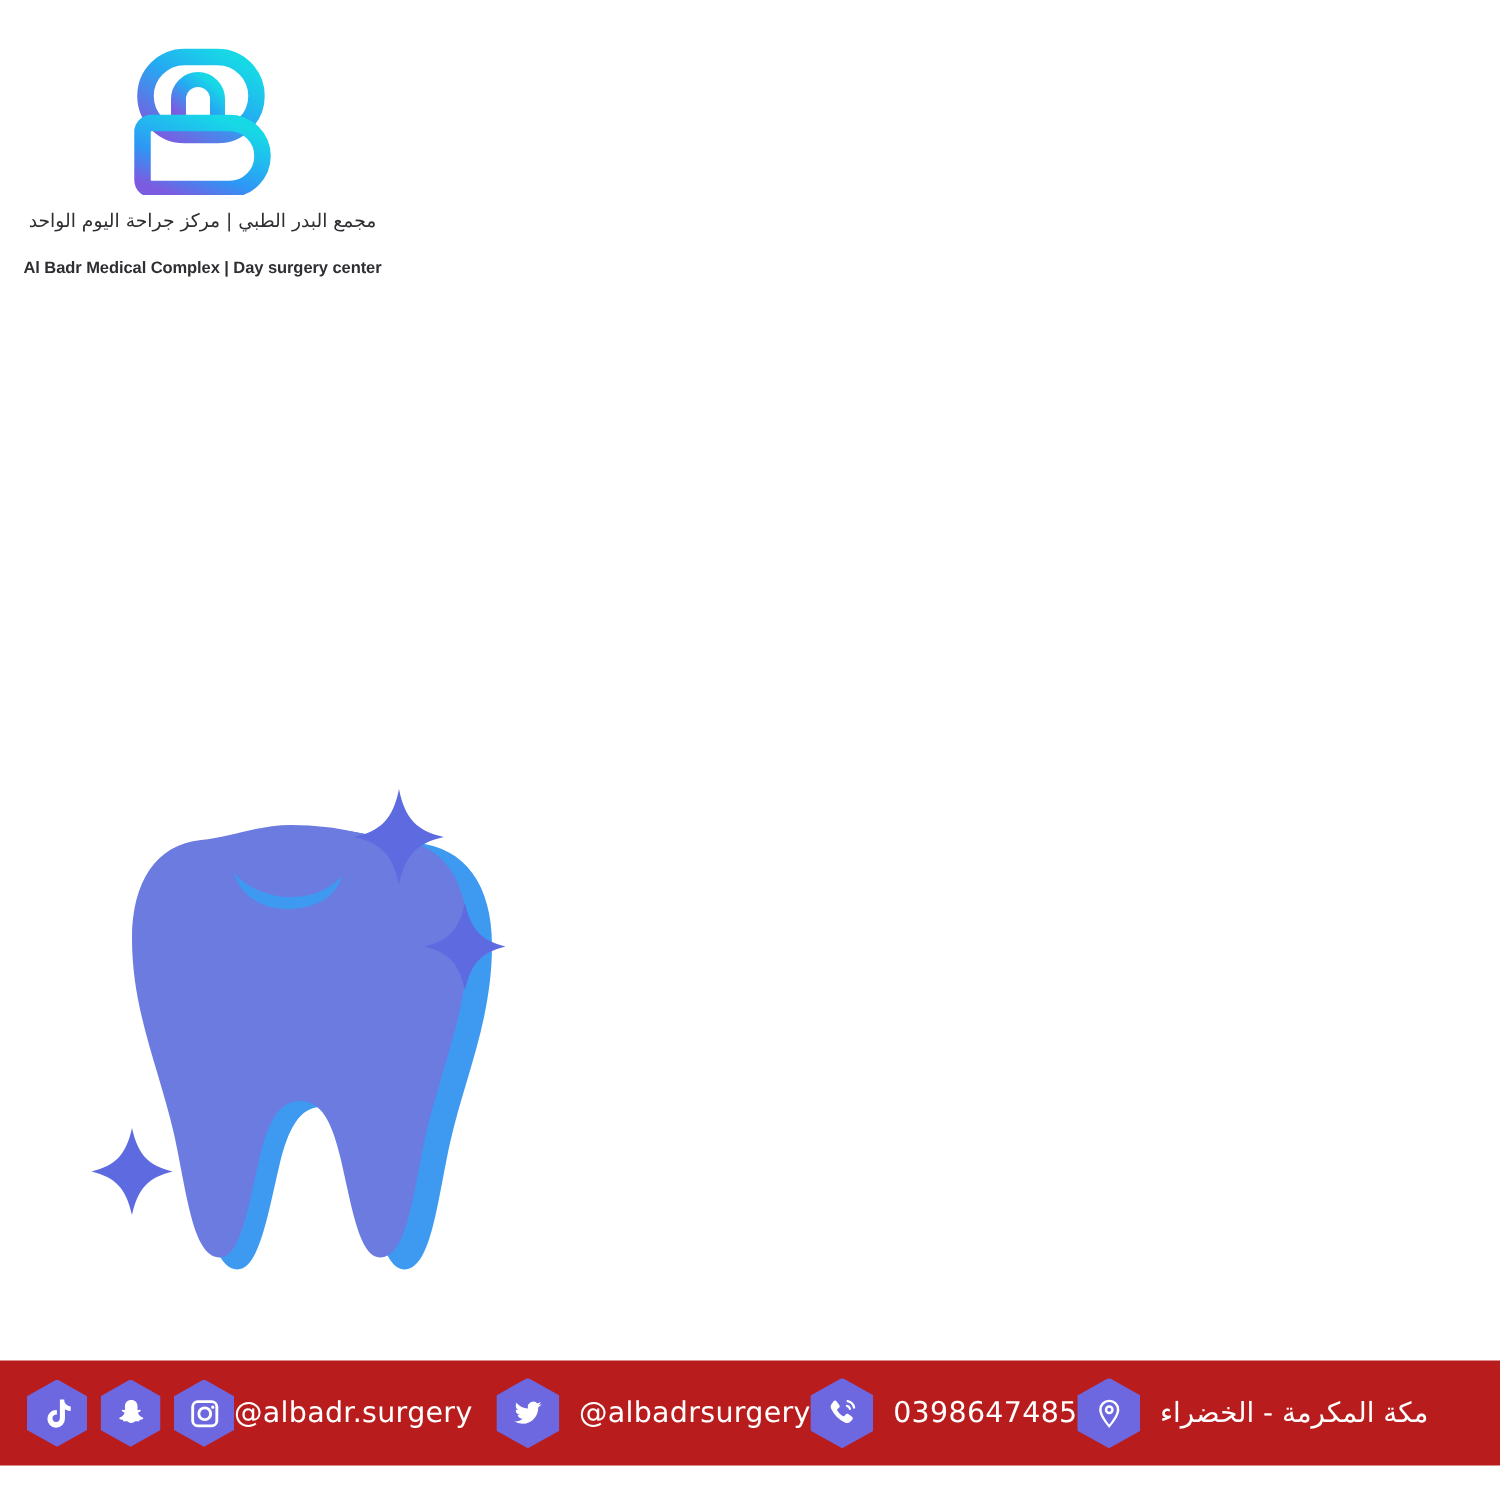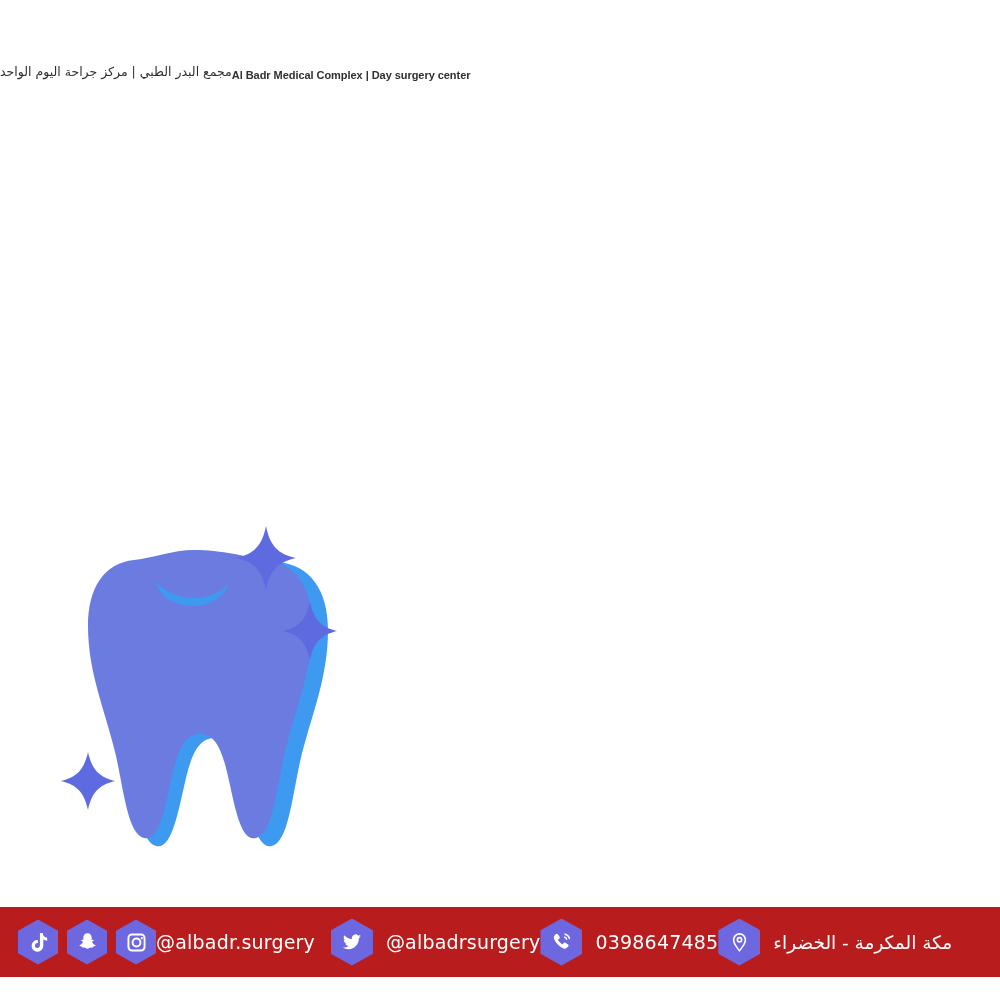--- a/index.html
+++ b/index.html
@@ -16,24 +16,24 @@
     width: 1000px;
     height: 1000px;
     background: #ffffff;
     overflow: hidden;
   }
 
   
   .brand {
     position: absolute;
     left: 0px;
-    top: 18px;
+    top: 32px;
     width: 270px;
     display: flex;
-    flex-direction: row;
+    flex-direction: column;
     align-items: center;
   }
   .brand-mark {
     width: 112px;
     height: 98px;
     display: block;
   }
   .brand-line-ar {
     margin-top: 9px;
     font-family: "DejaVu Sans", "Liberation Sans", sans-serif;

